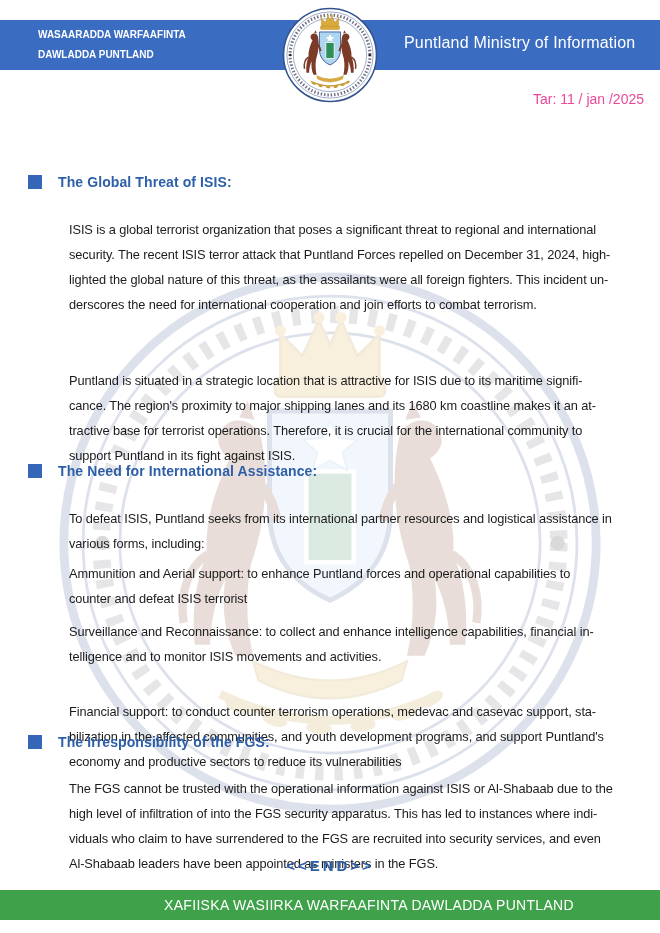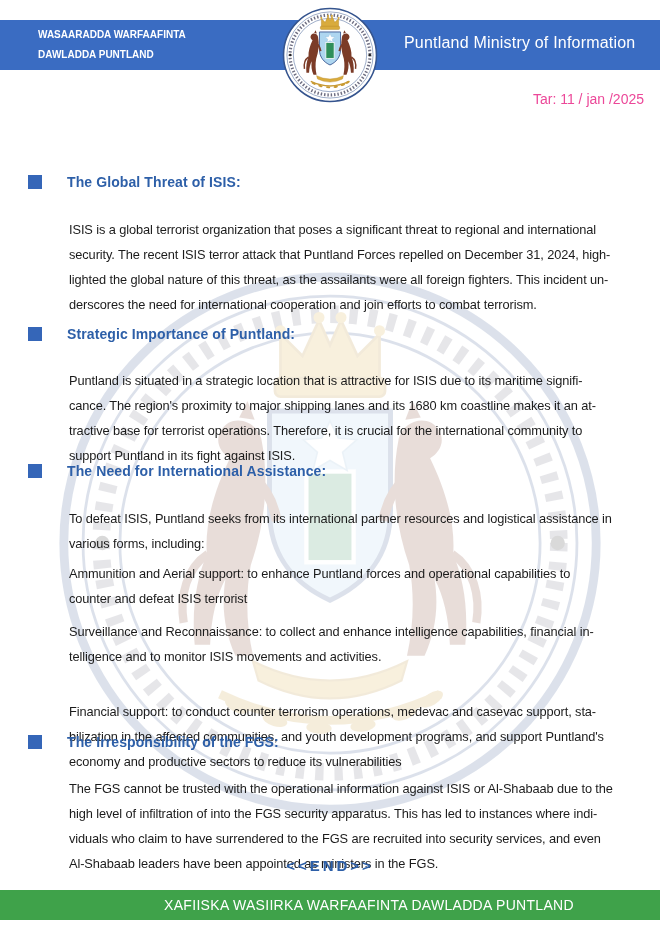--- a/index.html
+++ b/index.html
@@ -12,21 +12,21 @@
   
   .topbar{left:0;top:20px;width:660px;height:50px;background:#3a6cc2;}
   .org-so{left:38px;top:25px;color:#fff;font-weight:bold;font-size:10px;line-height:20px;white-space:pre-line;}
   .org-en{left:404px;top:34px;color:#fff;font-size:16px;letter-spacing:.2px;}
   .emblem{left:282px;top:7px;width:96px;height:96px;}
   .watermark{left:55px;top:268px;width:550px;height:550px;opacity:.17;pointer-events:none;}
   .date-line{right:16px;top:91px;font-size:14px;color:#ec4899;}
   
   .sec-head{display:flex;align-items:center;gap:8px;left:28px;height:18px;}
   .bullet{width:14px;height:14px;background:#3566b8;flex:0 0 auto;}
-  .sec-title{margin:17px;font-size:14px;font-weight:bold;color:#2d5fa8;letter-spacing:.1px;}
+  .sec-title{margin:8px;font-size:14px;font-weight:bold;color:#2d5fa8;letter-spacing:.1px;}
   .para{left:53px;width:596px;font-size:12.8px;line-height:25px;letter-spacing:-0.1px;white-space:pre-line;margin:16px;}
   .para b{font-weight:normal;}
   .end-marker{left:0;width:660px;top:857px;text-align:center;font-size:15px;font-weight:bold;
     color:#2d5fa8;letter-spacing:3px;}
   
   .footbar{left:0;top:890px;width:660px;height:30px;background:#3fa24a;}
   .foot-text{width:100%;text-align:center;line-height:30px;color:#fff;font-size:14px;letter-spacing:.3px;padding-left:39px;}
   svg.defs{position:absolute;width:0;height:0;}
 </style>
 </head>
@@ -97,24 +97,20 @@
 
   <div class="abs sec-head" style="top:173px">
     <span class="bullet"></span>
     <h2 class="sec-title">The Global Threat of ISIS:</h2>
   </div>
   <p class="abs para" style="top:201px">ISIS is a global terrorist organization that poses a significant threat to regional and international
 security. The recent ISIS terror attack that Puntland Forces repelled on December 31, 2024, high-
 lighted the global nature of this threat, as the assailants were all foreign fighters. This incident un-
 derscores the need for international cooperation and join efforts to combat terrorism.</p>
 
-  <div class="abs sec-head" style="top:325px">
-    <span class="bullet"></span>
-    <h2 class="sec-title">Strategic Importance of Puntland:</h2>
-  </div>
   <p class="abs para" style="top:352px">Puntland is situated in a strategic location that is attractive for ISIS due to its maritime signifi-
 cance. The region's proximity to major shipping lanes and its 1680 km coastline makes it an at-
 tractive base for terrorist operations. Therefore, it is crucial for the international community to
 support Puntland in its fight against ISIS.</p>
 
   <div class="abs sec-head" style="top:462px">
     <span class="bullet"></span>
     <h2 class="sec-title">The Need for International Assistance:</h2>
   </div>
   <p class="abs para" style="top:490px">To defeat ISIS, Puntland seeks from its international partner resources and logistical assistance in

